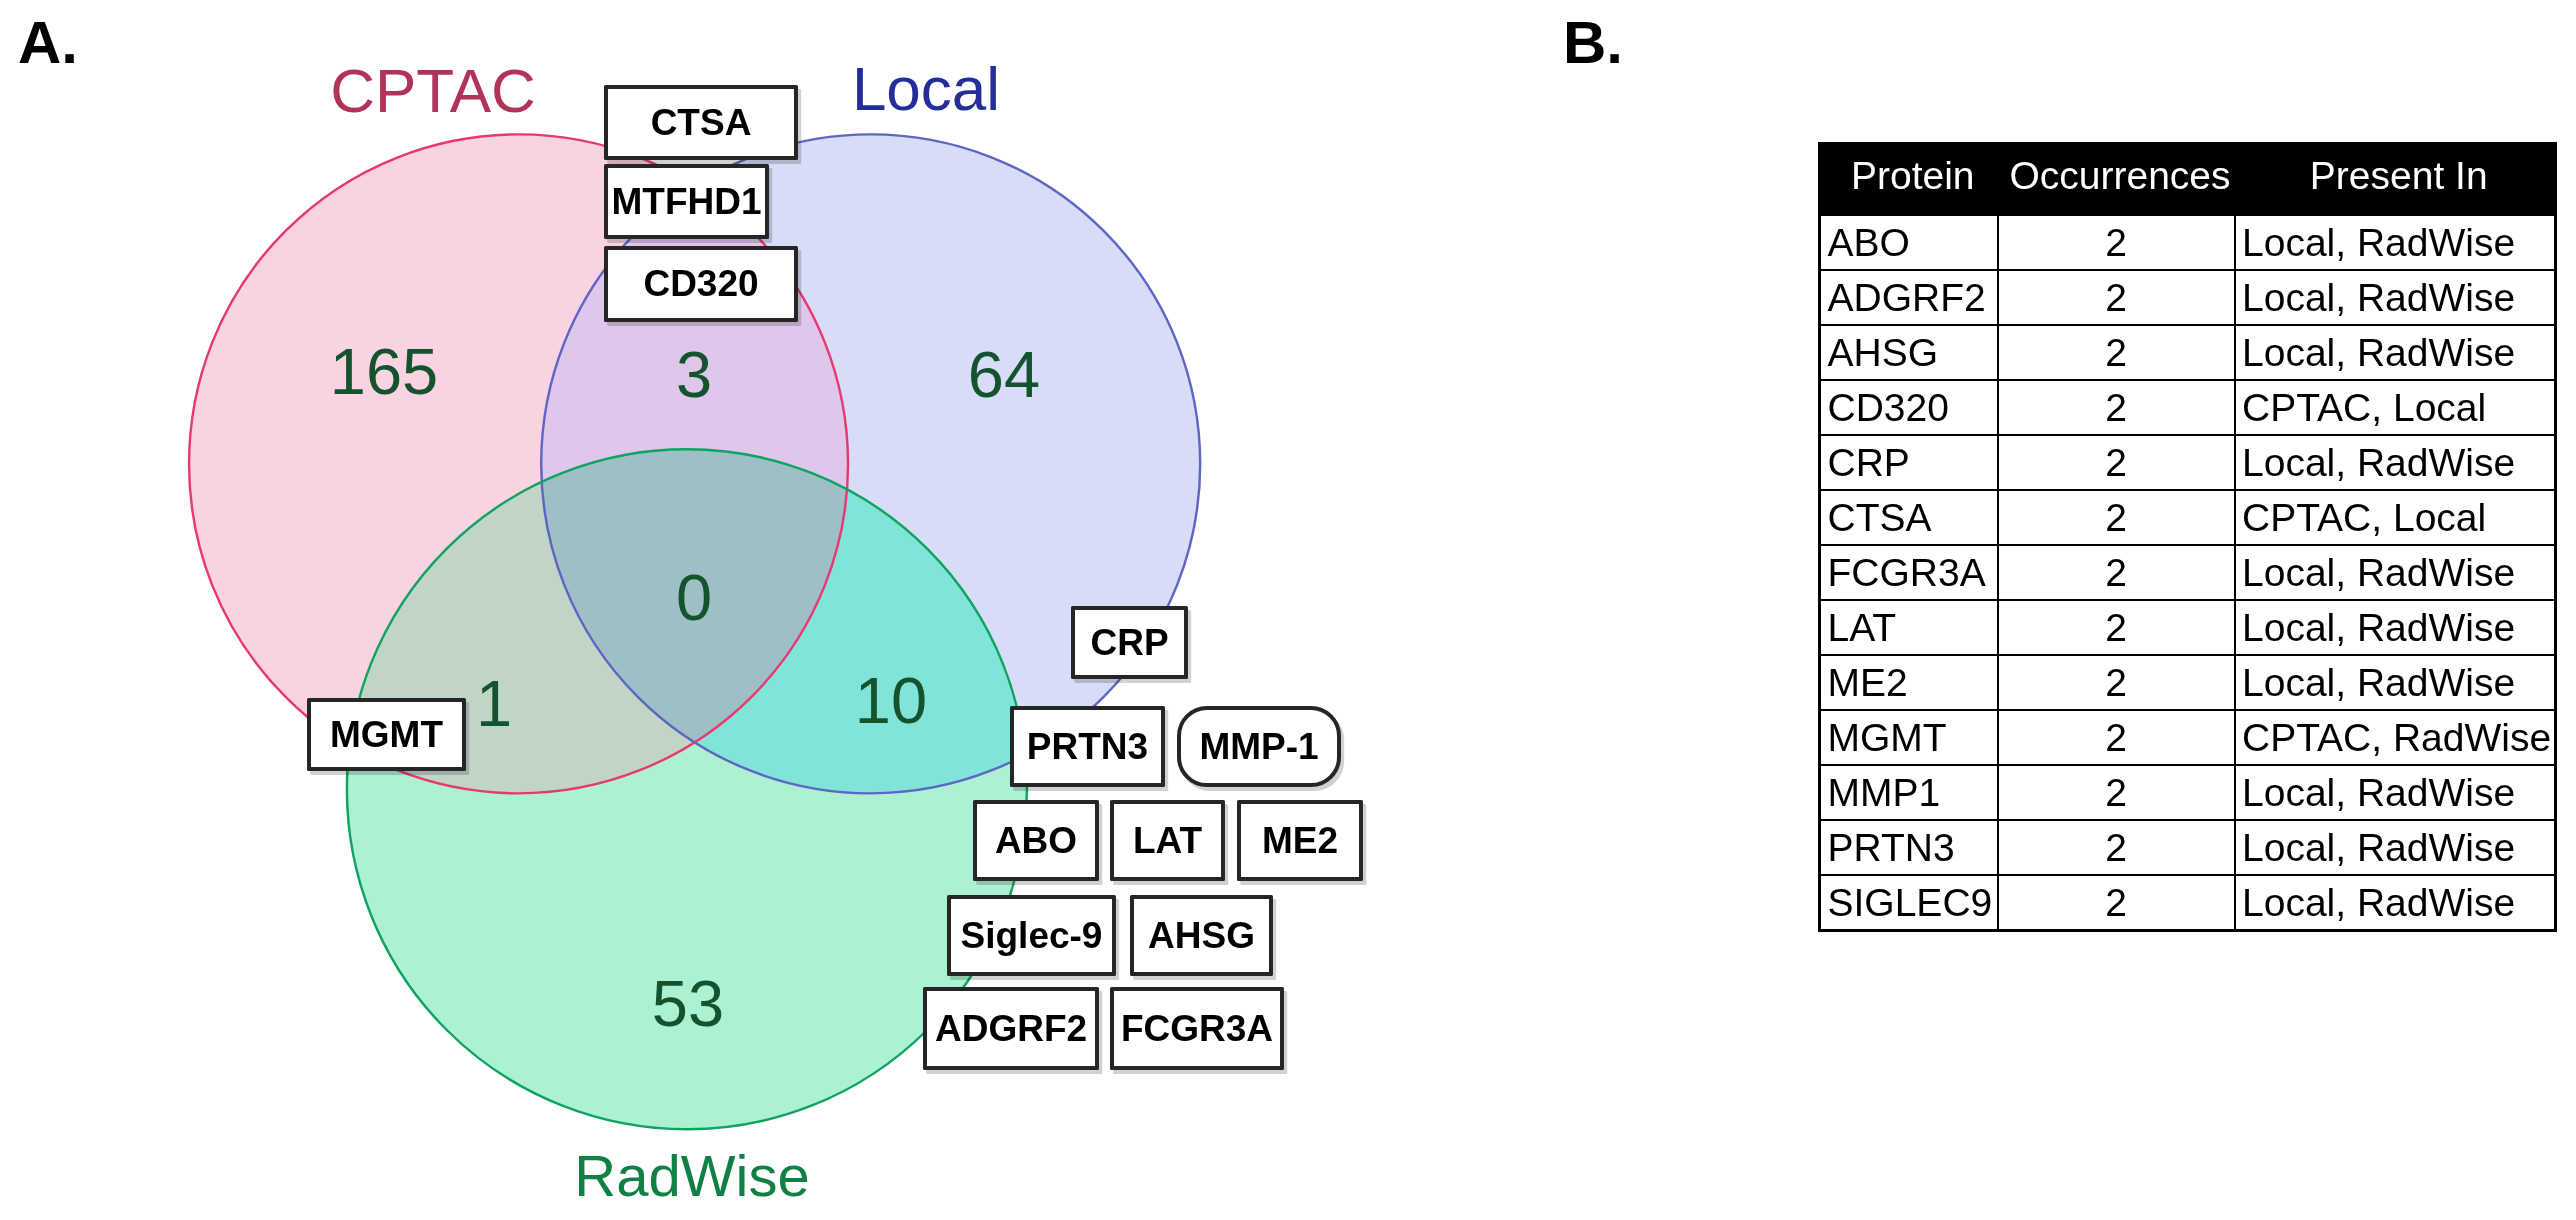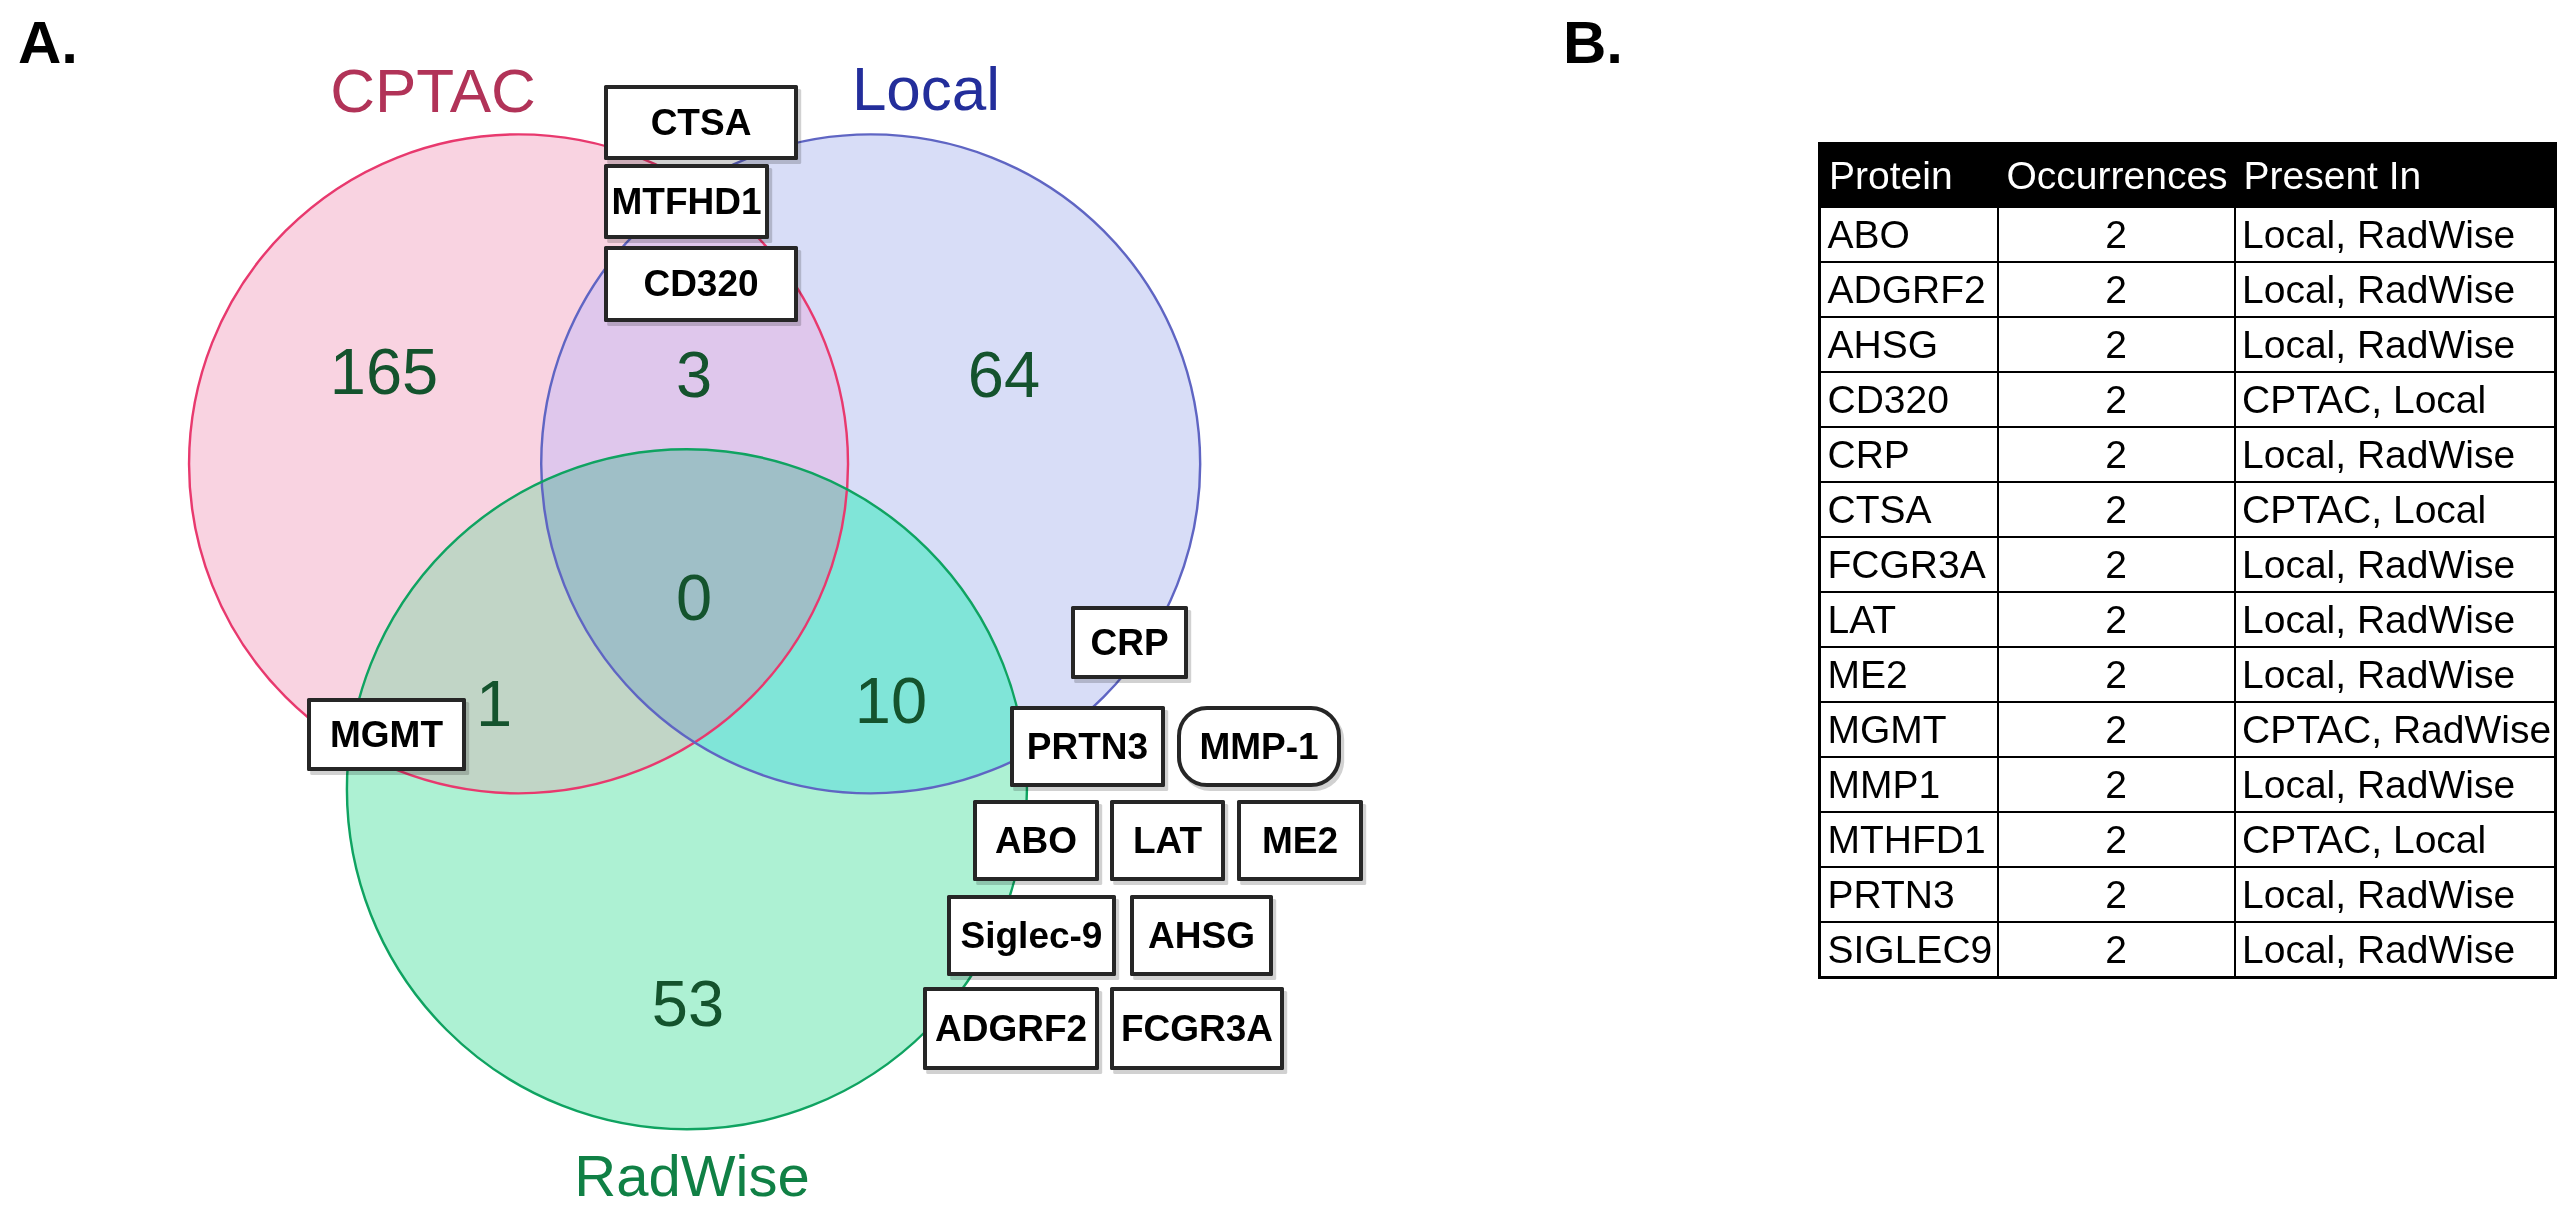--- a/index.html
+++ b/index.html
@@ -45,21 +45,21 @@
   }
 
   .data-table{
     position:absolute;left:1818px;top:142px;
     border-collapse:collapse;background:#fff;
     border:3.2px solid #000;table-layout:fixed;
     font-size:39px;color:#000;
   }
   .data-table th{
     background:#000;color:#fff;font-weight:400;
-    height:61px;text-align:left;padding:0 0 0 8px;
+    height:61px;text-align:center;padding:0 0 8px 8px;
     border:2.4px solid #000;overflow:hidden;
   }
   .data-table td{
     border:2.4px solid #000;height:53px;padding:0 0 0 6.5px;
     background:#fff;overflow:hidden;white-space:nowrap;
   }
   .data-table td.col-occurrences{text-align:center;padding:0;}
 </style>
 </head>
 <body>
@@ -192,25 +192,20 @@
         <td class="col-protein">MGMT</td>
         <td class="col-occurrences">2</td>
         <td class="col-present-in">CPTAC, RadWise</td>
       </tr>
       <tr>
         <td class="col-protein">MMP1</td>
         <td class="col-occurrences">2</td>
         <td class="col-present-in">Local, RadWise</td>
       </tr>
       <tr>
-        <td class="col-protein">MTHFD1</td>
-        <td class="col-occurrences">2</td>
-        <td class="col-present-in">CPTAC, Local</td>
-      </tr>
-      <tr>
         <td class="col-protein">PRTN3</td>
         <td class="col-occurrences">2</td>
         <td class="col-present-in">Local, RadWise</td>
       </tr>
       <tr>
         <td class="col-protein">SIGLEC9</td>
         <td class="col-occurrences">2</td>
         <td class="col-present-in">Local, RadWise</td>
       </tr>
     </tbody>

